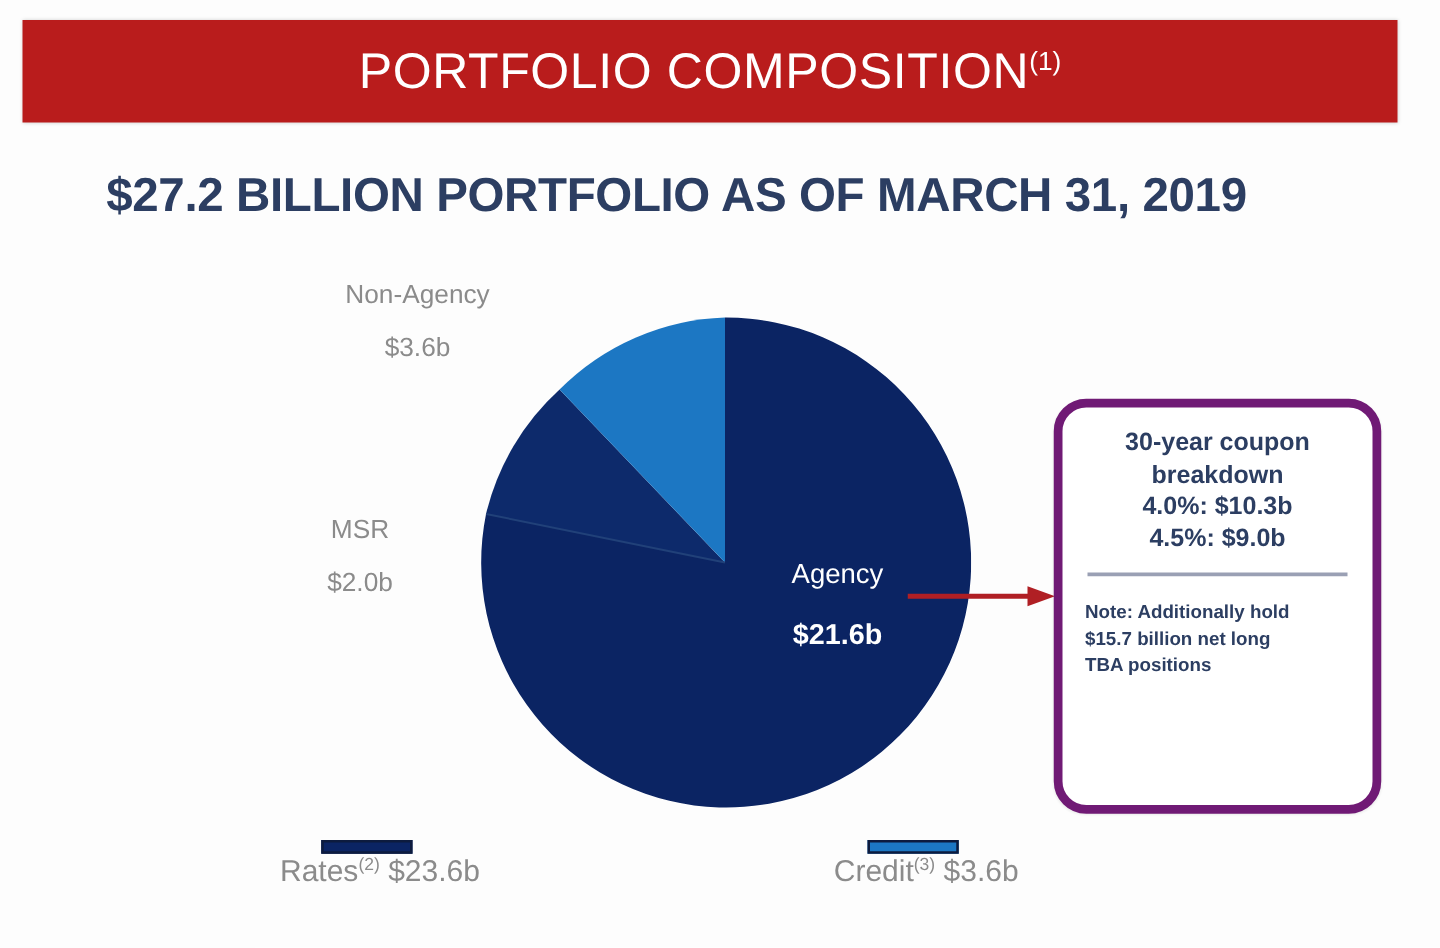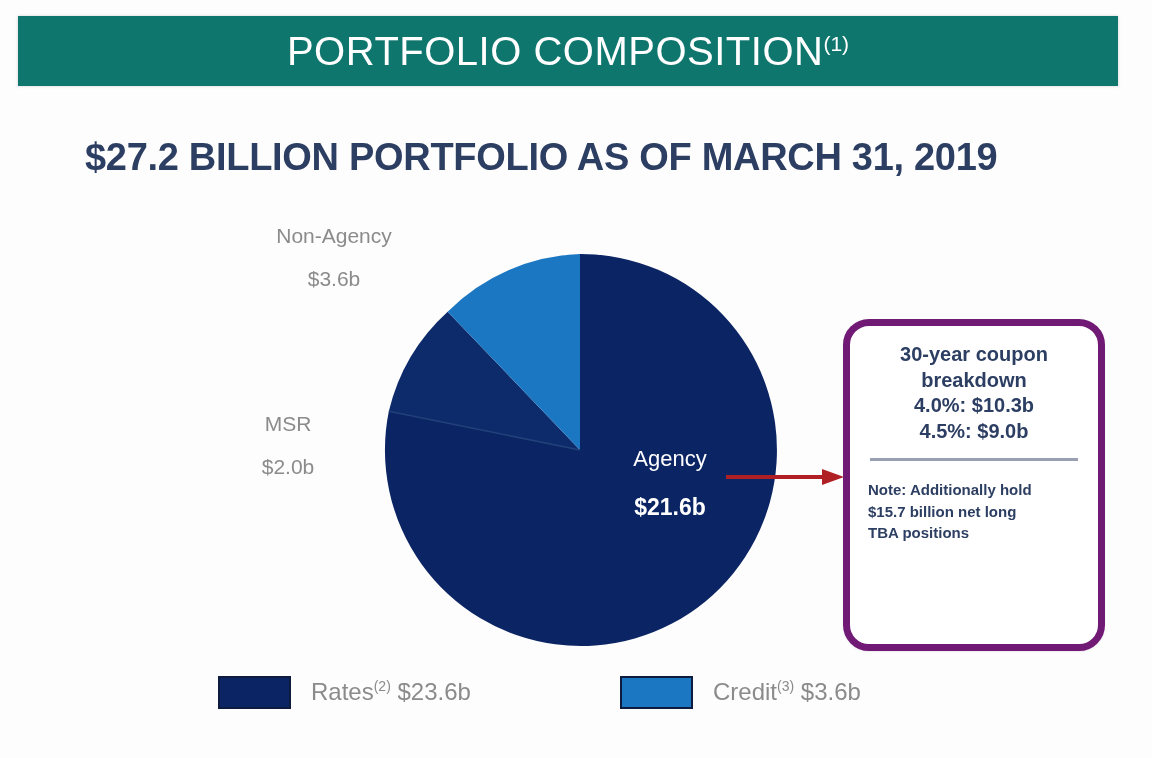--- a/index.html
+++ b/index.html
@@ -15,22 +15,22 @@
     font-family: "Liberation Sans", sans-serif;
     background: #fdfdfd;
   }
 
   
   #header-band {
     position: absolute;
     left: 18px;
     top: 16px;
     width: 1100px;
-    height: 70px;
-    background: #0f766e;
+    height: 82px;
+    background: #b91c1c;
     display: flex;
     align-items: center;
     justify-content: center;
     box-shadow: 0 0 3px rgba(0,0,0,0.18);
   }
   #header-title {
     color: #ffffff;
     font-size: 40px;
     letter-spacing: 0.5px;
     font-weight: 400;
@@ -156,22 +156,22 @@
     top: 672px;
     width: 1152px;
     height: 50px;
   }
   .legend-item {
     position: absolute;
     display: flex;
     align-items: center;
     height: 40px;
   }
-  #legend-item-rates  { left: 218px; top: 0; }
-  #legend-item-credit { left: 620px; top: 0; }
+  #legend-item-rates  { left: 204px; top: 0; flex-direction: column; }
+  #legend-item-credit { left: 647px; top: 0; flex-direction: column; }
   .legend-swatch {
     width: 73px;
     height: 33px;
     border: 2px solid #0d1b3e;
     box-sizing: border-box;
   }
   .legend-label {
     margin-left: 20px;
     color: #8b8b8b;
     font-size: 24px;

